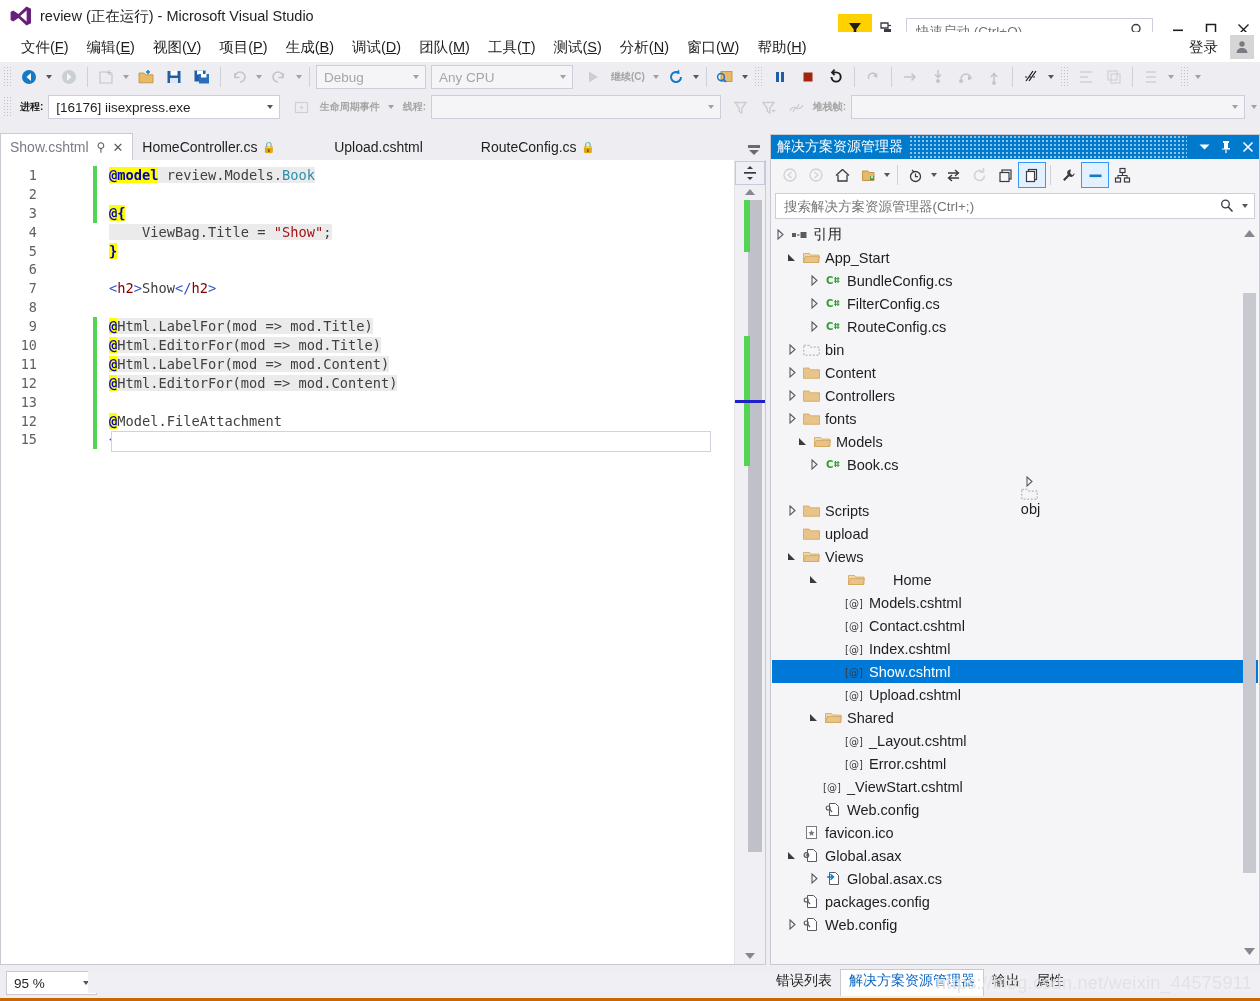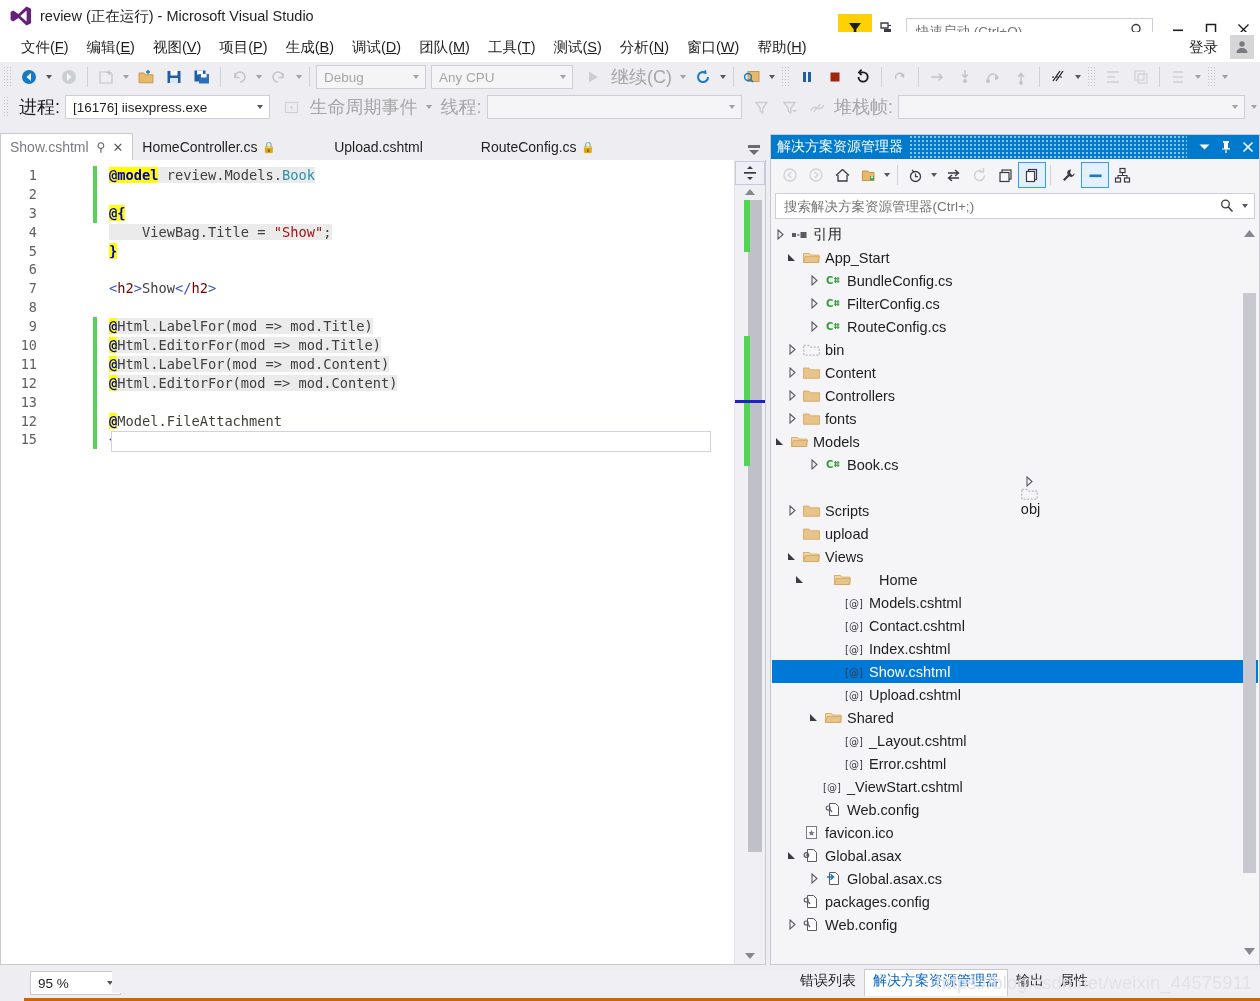--- a/index.html
+++ b/index.html
@@ -46,21 +46,21 @@
   .tbtn{height:24px;min-width:24px;display:flex;align-items:center;justify-content:center;padding:0 2px;}
   .tbtn.dis{opacity:.42;}
   .tsep{width:1px;height:20px;background:#d0d0d8;margin:0 4px;}
   .caret{width:0;height:0;border-left:3.5px solid transparent;border-right:3.5px solid transparent;border-top:4px solid #55555f;margin:0 3px;}
   .caret.dis{border-top-color:#a0a0a8;}
   .combo{
     height:22px;border:1px solid #ccceda;background:#f5f5f7;display:flex;align-items:center;
     justify-content:space-between;padding:0 3px 0 7px;font-size:13.5px;color:#a6a6a6;
   }
   .combo.active{background:#fff;color:#1e1e1e;border-color:#ccceda;}
-  .tlabel{font-size:18px;color:#1e1e1e;margin:0 5px 0 4px;white-space:nowrap;}
+  .tlabel{font-size:10px;color:#1e1e1e;margin:0 5px 0 4px;white-space:nowrap;font-weight:bold;}
   .tlabel.dis{color:#a6a6a6;}
 
   
   .workspace{position:absolute;left:0;top:134px;right:0;bottom:36px;}
   .editor-pane{position:absolute;left:0;top:0;width:766px;bottom:0;}
   .tabstrip{height:26px;background:#eeeef2;display:flex;align-items:flex-end;position:relative;}
   .tab{
     height:26px;display:flex;align-items:center;padding:0 9px;font-size:14px;
     color:#1e1e1e;white-space:nowrap;background:transparent;
   }
@@ -115,21 +115,21 @@
   .sol-tree{position:absolute;left:1px;right:1px;top:88px;bottom:1px;background:#f5f5f7;overflow:hidden;}
   .trow{height:23px;display:flex;align-items:center;font-size:14.5px;color:#1e1e1e;white-space:nowrap;}
   .trow.sel{background:#0078d7;color:#ffffff;}
   .twist{width:16px;display:flex;align-items:center;justify-content:center;}
   .ticon{width:22px;display:flex;align-items:center;justify-content:center;}
   .tlbl{margin-left:3px;}
   .tree-scroll{position:absolute;right:2px;top:6px;bottom:6px;width:13px;}
   .ts-thumb{position:absolute;left:0;width:13px;top:64px;height:580px;background:#c8c8d0;}
 
   
-  .bottombar{position:absolute;left:0;bottom:0;right:0;height:36px;background:#eeeef2;margin-left:24px;}
+  .bottombar{position:absolute;left:0;bottom:0;right:0;height:36px;background:#eeeef2;}
   .zoom-combo{position:absolute;left:6px;top:6px;width:78px;height:22px;background:#fff;border:1px solid #c9c9d2;
     display:flex;align-items:center;justify-content:space-between;padding:0 4px 0 7px;font-size:13.5px;}
   .status-strip{position:absolute;left:88px;right:0;top:6px;height:22px;background:#f0f0f4;}
   .btabs{position:absolute;left:768px;top:4px;display:flex;align-items:flex-end;}
   .btab{height:24px;padding:2px 8px 0;font-size:14px;color:#1e1e1e;white-space:nowrap;}
   .btab.active{background:#fff;border:1px solid #c9c9d2;border-bottom:0;color:#0a66c2;}
   .orange-line{position:absolute;left:0;right:0;bottom:0;height:3px;background:#cc6600;}
   .watermark{position:absolute;right:8px;bottom:7px;font-size:18px;color:#e2e2e6;white-space:nowrap;letter-spacing:.3px;}
   svg{display:block;}
 </style>
@@ -792,21 +792,21 @@
               </span>
               <span class="ticon">
                 <span style="display: flex;">
                   <svg width="17" height="14" viewBox="0 0 17 14">
                     <path d="M0.5 2 h5.5 l1.3 1.8 H16.5 v8.5 H0.5z" fill="#e8c48a" stroke="#d2a558" stroke-width=".8"></path>
                   </svg>
                 </span>
               </span>
               <span class="tlbl">fonts</span>
             </div>
-            <div class="trow" style="padding-left: 0;">
+            <div class="trow" style="padding-left: 23px;">
               <span class="twist">
                 <svg width="11" height="9" viewBox="0 0 11 9">
                   <path d="M1 1 L1 8 L8 8 Z" fill="#3a3a44"></path>
                 </svg>
               </span>
               <span class="ticon">
                 <span style="display: flex;">
                   <svg width="17" height="14" viewBox="0 0 17 14">
                     <path d="M0.5 2.5 h6 l1.2 1.6 H16 v7.4 H0.5z" fill="#f0d7a8" stroke="#d2a558" stroke-width=".8"></path>
                     <path d="M2.2 5.6 H16.5 l-1.8 5.9 H0.5z" fill="#e8c48a" stroke="#d2a558" stroke-width=".8"></path>
@@ -881,21 +881,21 @@
               <span class="ticon">
                 <span style="display: flex;">
                   <svg width="17" height="14" viewBox="0 0 17 14">
                     <path d="M0.5 2.5 h6 l1.2 1.6 H16 v7.4 H0.5z" fill="#f0d7a8" stroke="#d2a558" stroke-width=".8"></path>
                     <path d="M2.2 5.6 H16.5 l-1.8 5.9 H0.5z" fill="#e8c48a" stroke="#d2a558" stroke-width=".8"></path>
                   </svg>
                 </span>
               </span>
               <span class="tlbl">Views</span>
             </div>
-            <div class="trow" style="padding-left: 20px; gap: 23px;">
+            <div class="trow" style="padding-left: 34px; gap: 23px;">
               <span class="twist">
                 <svg width="11" height="9" viewBox="0 0 11 9">
                   <path d="M1 1 L1 8 L8 8 Z" fill="#3a3a44"></path>
                 </svg>
               </span>
               <span class="ticon">
                 <span style="display: flex;">
                   <svg width="17" height="14" viewBox="0 0 17 14">
                     <path d="M0.5 2.5 h6 l1.2 1.6 H16 v7.4 H0.5z" fill="#f0d7a8" stroke="#d2a558" stroke-width=".8"></path>
                     <path d="M2.2 5.6 H16.5 l-1.8 5.9 H0.5z" fill="#e8c48a" stroke="#d2a558" stroke-width=".8"></path>

